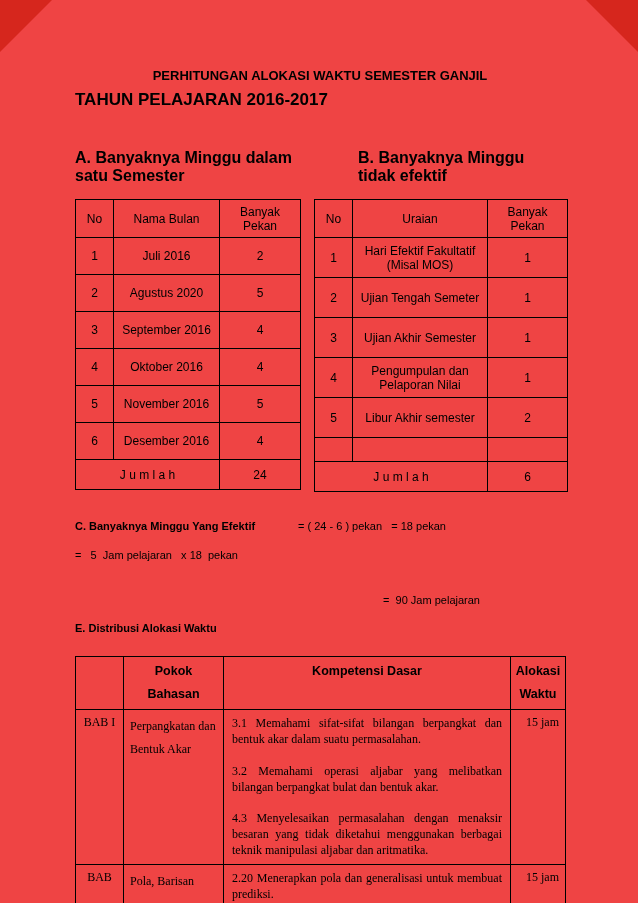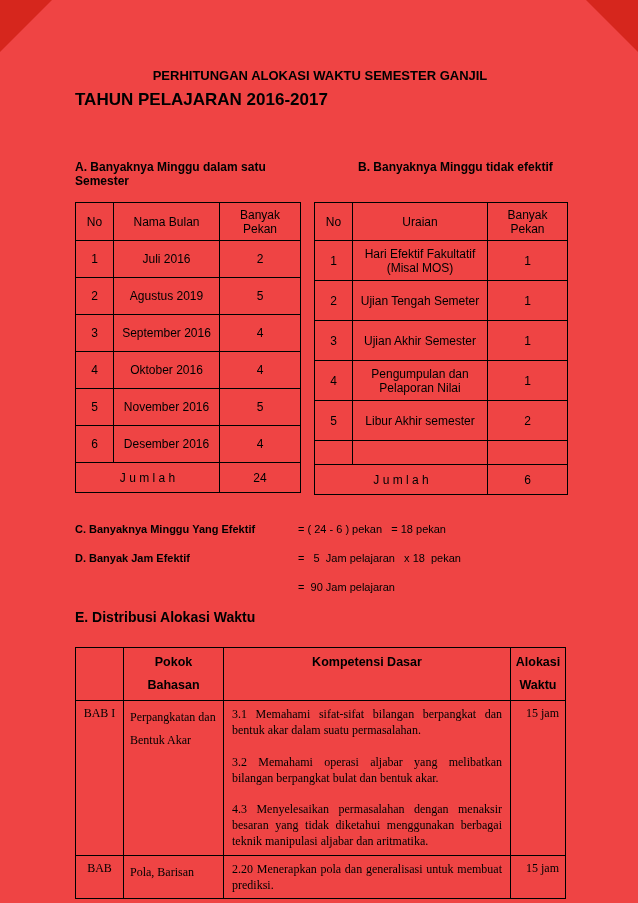--- a/index.html
+++ b/index.html
@@ -15,21 +15,21 @@
     overflow: hidden;
     padding: 68px 73px 0 75px;
   }
   .corner { position: absolute; top: 0; width: 0; height: 0; }
   .corner-left  { left: 0;  border-top: 52px solid var(--accent-red); border-right: 52px solid transparent; }
   .corner-right { right: 0; border-top: 52px solid var(--accent-red); border-left: 52px solid transparent; }
 
   .title1 { text-align: center; font-weight: bold; font-size: 13px; }
   .title2 { font-weight: bold; font-size: 17px; margin-top: 7px; }
 
-  .ab-headings { display: flex; margin-top: 50px; font-weight: bold; font-size: 12px; }
+  .ab-headings { display: flex; margin-top: 39px; font-weight: bold; font-size: 16px; }
   .heading-a { width: 238px; flex: none; }
   .heading-b { margin-left: 45px; }
 
   .tables-row { display: flex; gap: 13px; margin-top: 14px; align-items: flex-start; }
 
   table.tbl { border-collapse: collapse; font-size: 12px; table-layout: fixed; }
   .tbl th, .tbl td {
     border: 1px solid #000;
     text-align: center;
     vertical-align: middle;
@@ -43,22 +43,22 @@
   .tbl-a td { height: 37px; }
   .tbl-b td { height: 40px; }
   .tbl-a tr.row-total td, .tbl-b tr.row-total td { height: 30px; }
   .tbl-b tr.row-empty td { height: 24px; }
 
   .stmt { display: flex; font-size: 11px; }
   .stmt .lbl { font-weight: bold; width: 223px; flex: none; }
   .stmt .val { white-space: pre-wrap; }
   .stmt-c { margin-top: 28px; }
   .stmt-d { margin-top: 17px; }
-  .stmt-d2 { margin-top: 17px; }
-  .heading-e { font-weight: bold; font-size: 14px; margin-top: 16px; }
+  .stmt-d2 { margin-top: 33px; justify-content: center; }
+  .heading-e { font-weight: bold; font-size: 11px; margin-top: 16px; }
 
   .tbl-e {
     width: 490px;
     margin-top: 22px;
     font-family: "Liberation Serif", serif;
     font-size: 12.5px;
   }
   .tbl-e th {
     font-family: "Liberation Sans", sans-serif;
     font-weight: bold;
@@ -106,21 +106,21 @@
         </tr>
       </thead>
       <tbody>
         <tr>
           <td>1</td>
           <td>Juli 2016</td>
           <td>2</td>
         </tr>
         <tr>
           <td>2</td>
-          <td>Agustus 2019</td>
+          <td>Agustus 2020</td>
           <td>5</td>
         </tr>
         <tr>
           <td>3</td>
           <td>September 2016</td>
           <td>4</td>
         </tr>
         <tr>
           <td>4</td>
           <td>Oktober 2016</td>
@@ -195,21 +195,20 @@
     </table>
 
   </div>
 
   <div class="stmt stmt-c">
     <span class="lbl">C. Banyaknya Minggu Yang Efektif</span>
     <span class="val">= ( 24 - 6 ) pekan   = 18 pekan</span>
   </div>
 
   <div class="stmt stmt-d">
-    <span class="lbl">D. Banyak Jam Efektif</span>
     <span class="val">=   5  Jam pelajaran   x 18  pekan</span>
   </div>
 
   <div class="stmt stmt-d2">
     <span class="lbl"></span>
     <span class="val">=  90 Jam pelajaran</span>
   </div>
 
   <div class="heading-e">E. Distribusi Alokasi Waktu</div>
 

